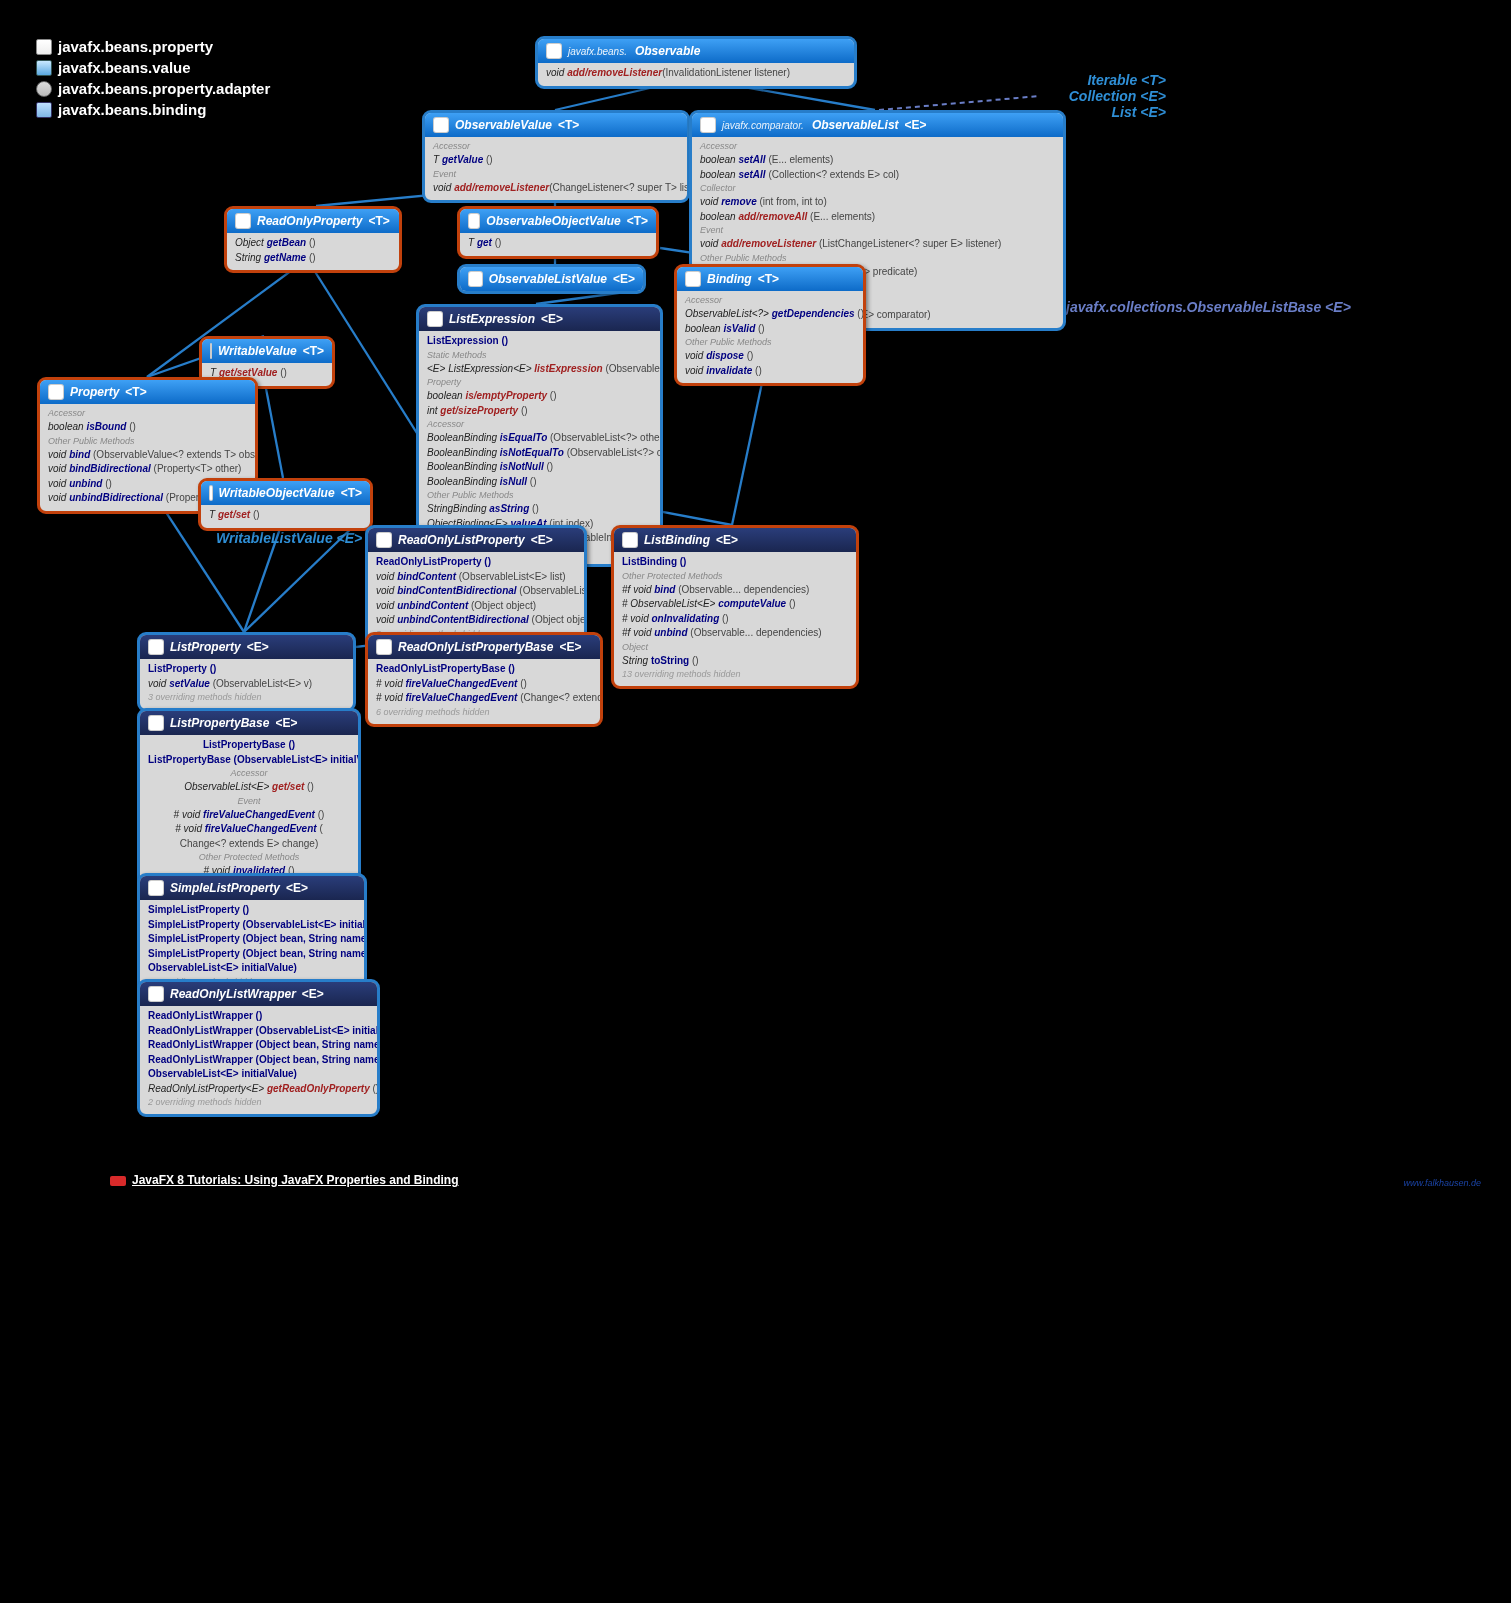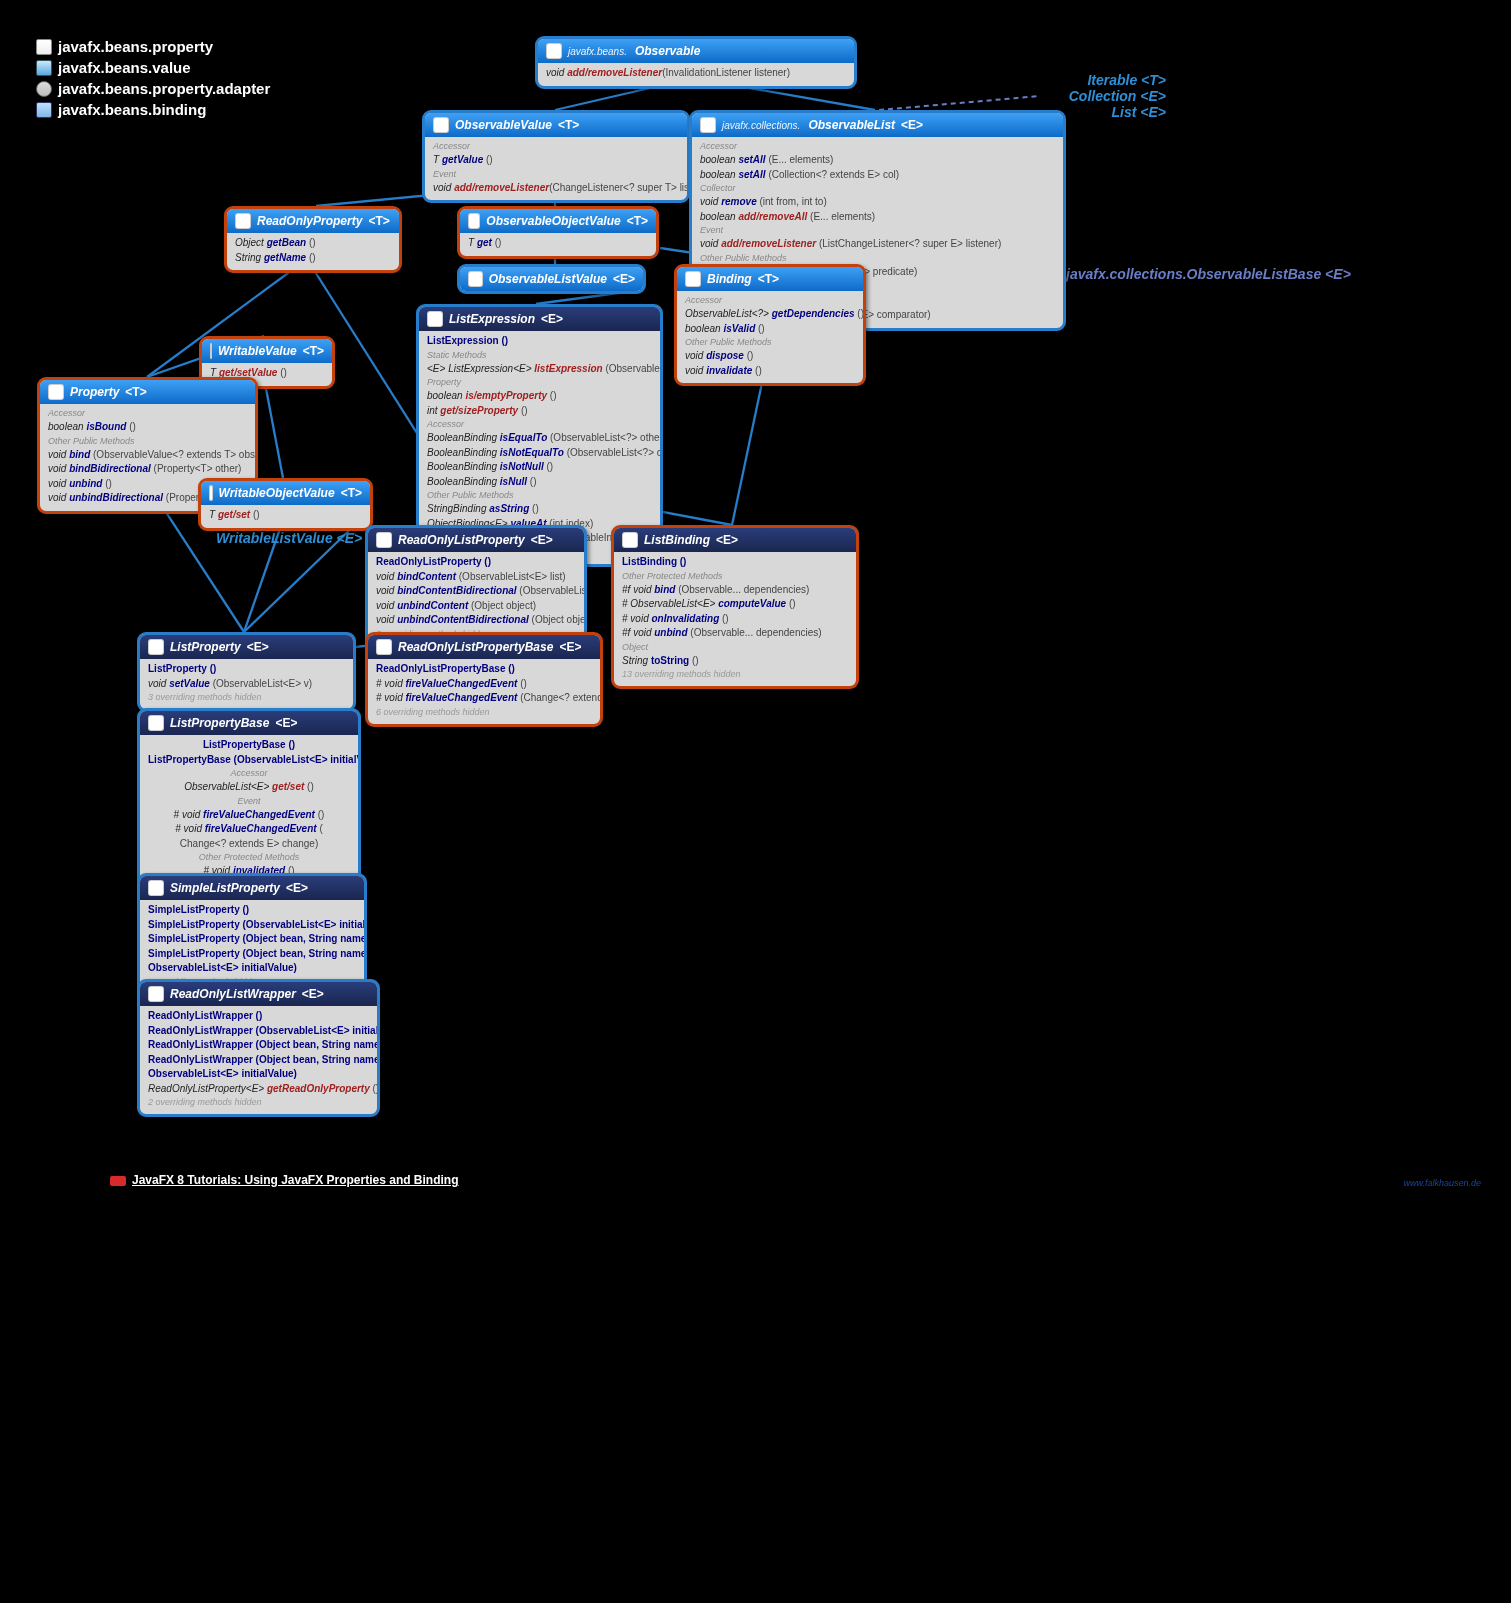--- a/index.html
+++ b/index.html
@@ -80,21 +80,21 @@
 
   .ext-text {
     position:absolute;
     font-style: italic;
     font-weight: bold;
     color:#2f8fd6;
     font-size: 14px;
     text-align:right;
     line-height: 1.15;
   }
-  .ext-text.dash { color:#6a7ec7; }
+  .ext-text.dash { color:#6a7ec7;margin-top:33px; }
 
   svg.connectors {
     position: absolute;
     top:0; left:0;
     width: 1511px;
     height: 1603px;
     pointer-events: none;
   }
   .conn { stroke: #277dc9; stroke-width: 2.3; fill:none; }
   .conn-dash { stroke: #6a7ec7; stroke-width: 2; fill:none; stroke-dasharray: 5 4; }
@@ -191,21 +191,21 @@
     <div class="box-body">
         <div class="section-label">Accessor</div>
         <div class="row"><span class="ret">T</span>&nbsp;<span class="mname">getValue</span><span class="param"> ()</span></div>
         <div class="section-label">Event</div>
         <div class="row"><span class="ret">void</span>&nbsp;<span class="mname-red">add/removeListener</span><span class="param">(ChangeListener&lt;? super T&gt; listener)</span></div>
       </div>
   </div>
     <div class="box hl" style="left: 689px; top: 110px; width: 371px;">
     <div class="box-hdr hdr-blue">
       <span class="hdr-icon"></span>
-      <span class="hdr-pkg">javafx.collections.</span>
+      <span class="hdr-pkg">javafx.comparator.</span>
         <span class="hdr-title">ObservableList</span>
         <span class="hdr-gen"> &lt;E&gt;</span>
     </div>
     <div class="box-body">
         <div class="section-label">Accessor</div>
         <div class="row"><span class="ret">boolean</span>&nbsp;<span class="mname">setAll</span><span class="param"> (E... elements)</span></div>
         <div class="row"><span class="ret">boolean</span>&nbsp;<span class="mname">setAll</span><span class="param"> (Collection&lt;? extends E&gt; col)</span></div>
         <div class="section-label">Collector</div>
         <div class="row"><span class="ret">void</span>&nbsp;<span class="mname">remove</span><span class="param"> (int from, int to)</span></div>
         <div class="row"><span class="ret">boolean</span>&nbsp;<span class="mname-red">add/removeAll</span><span class="param"> (E... elements)</span></div>

